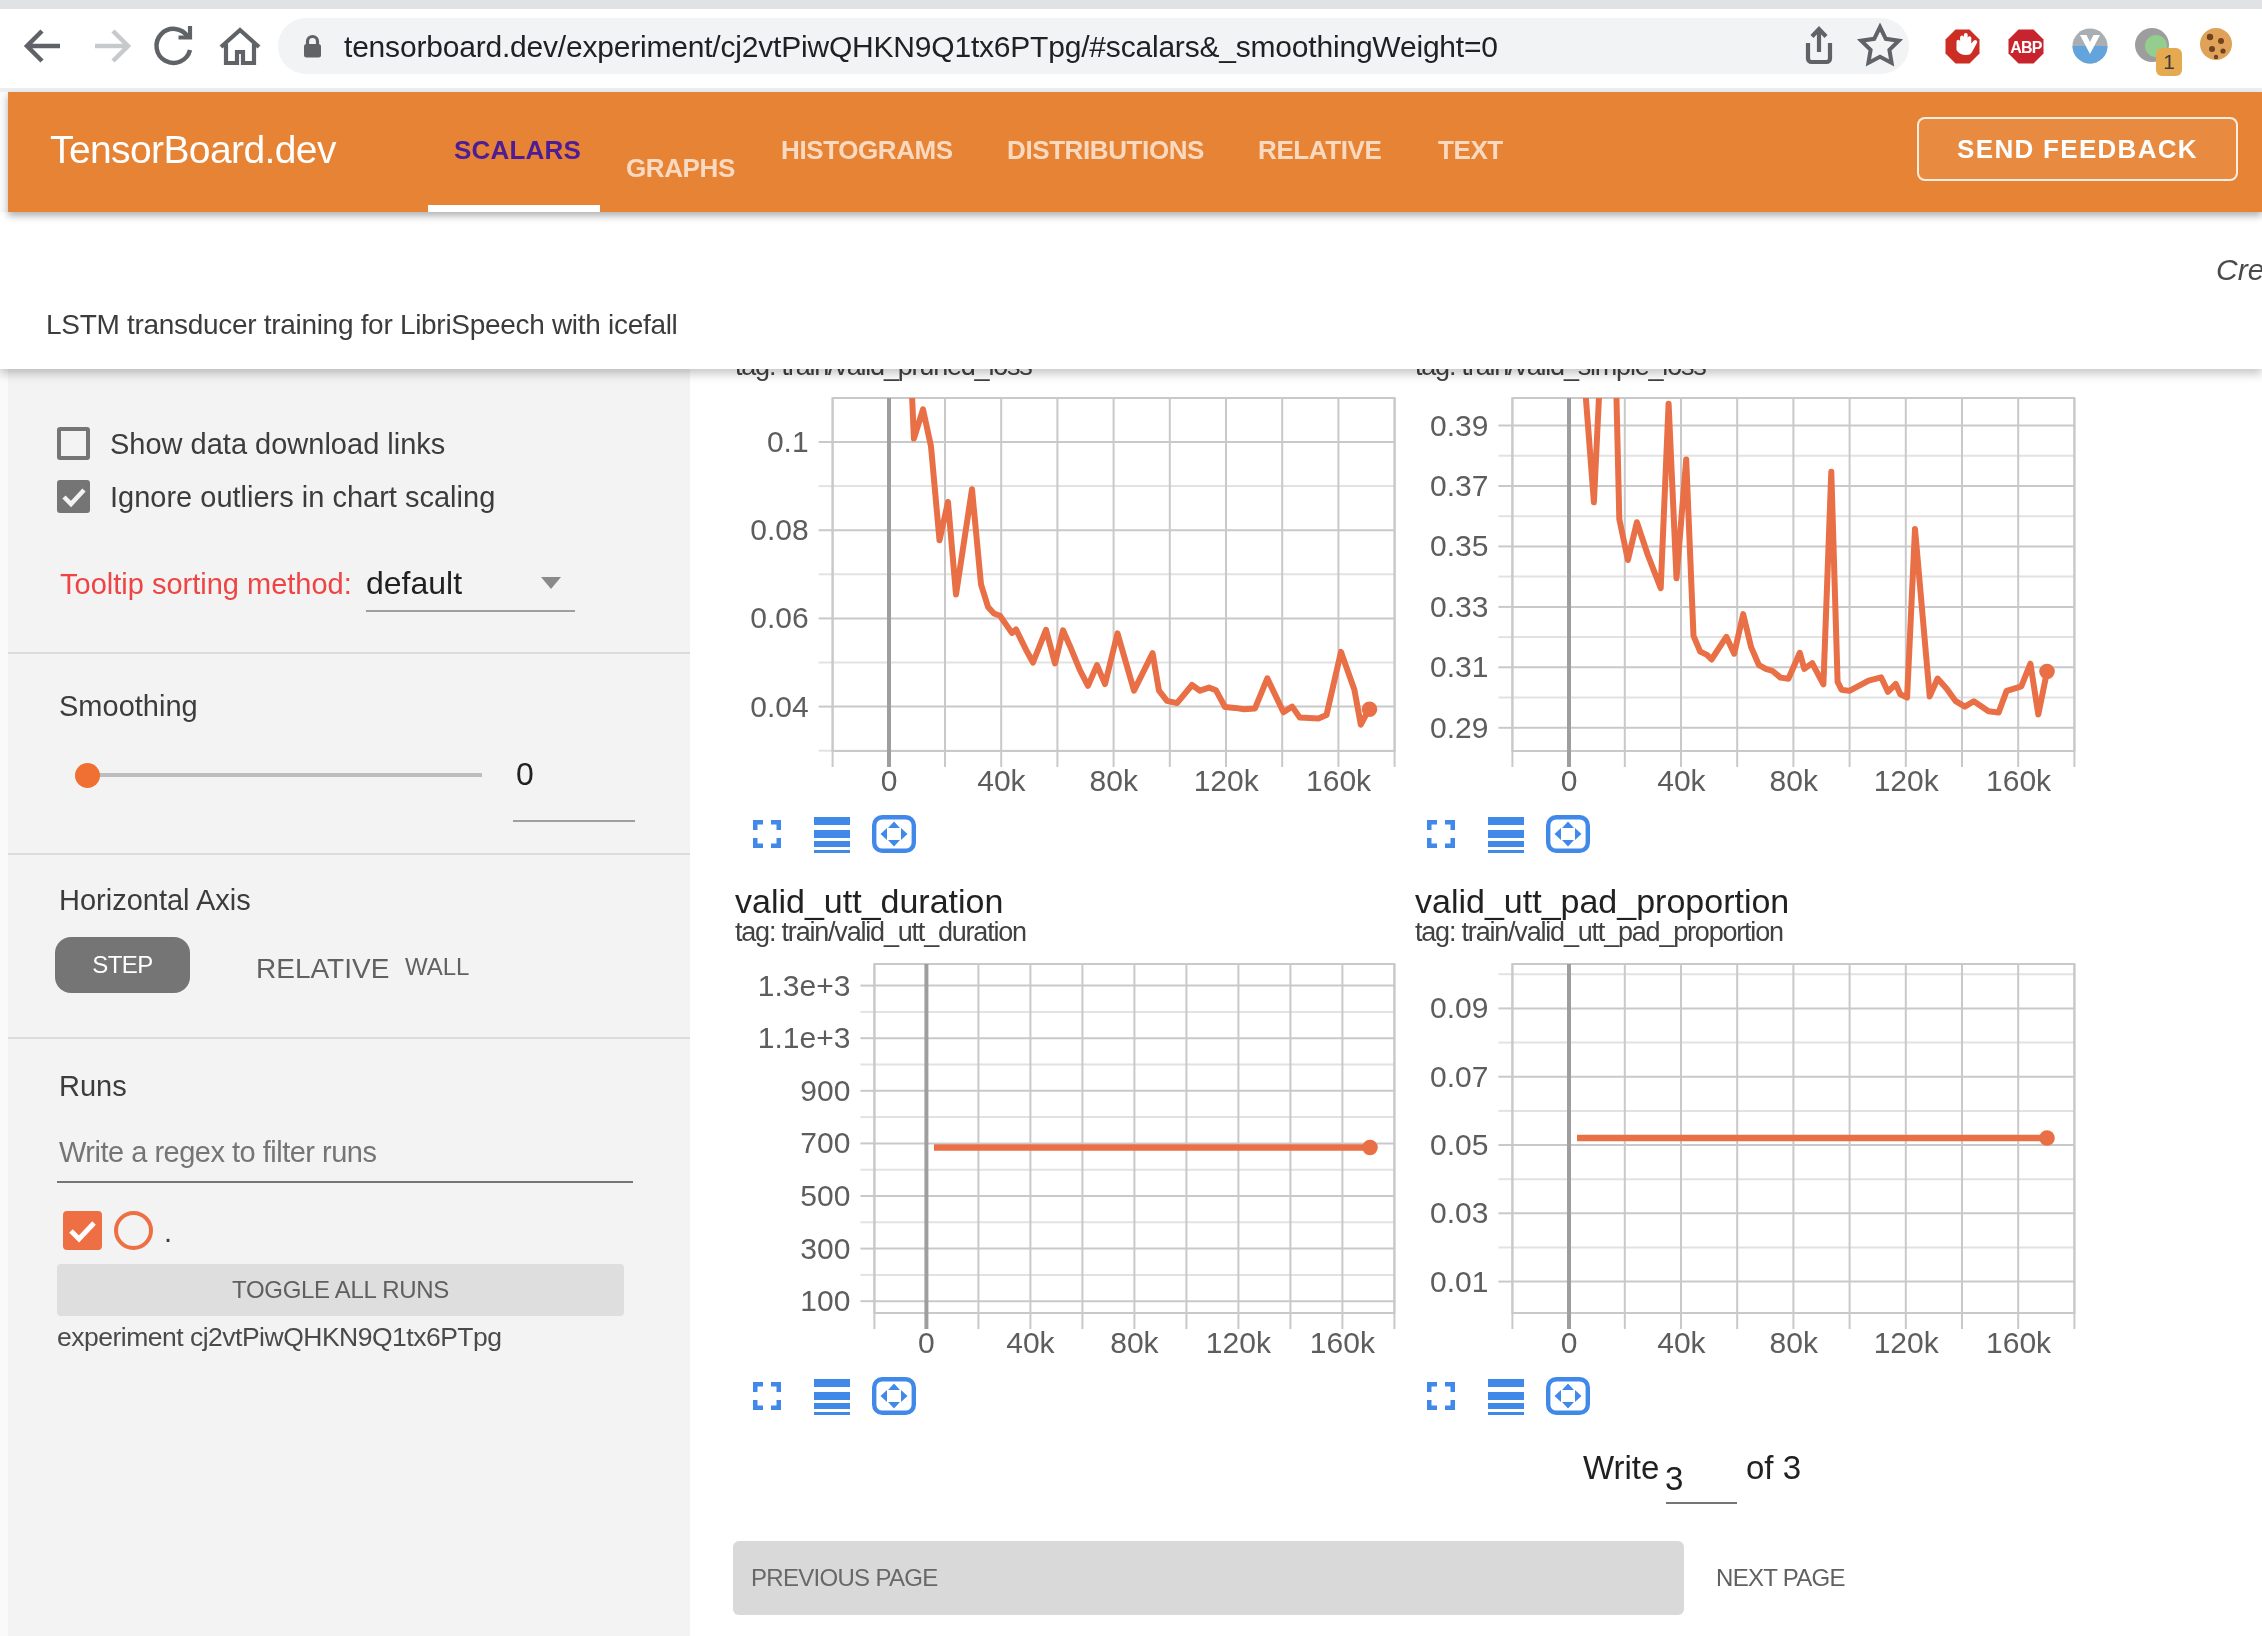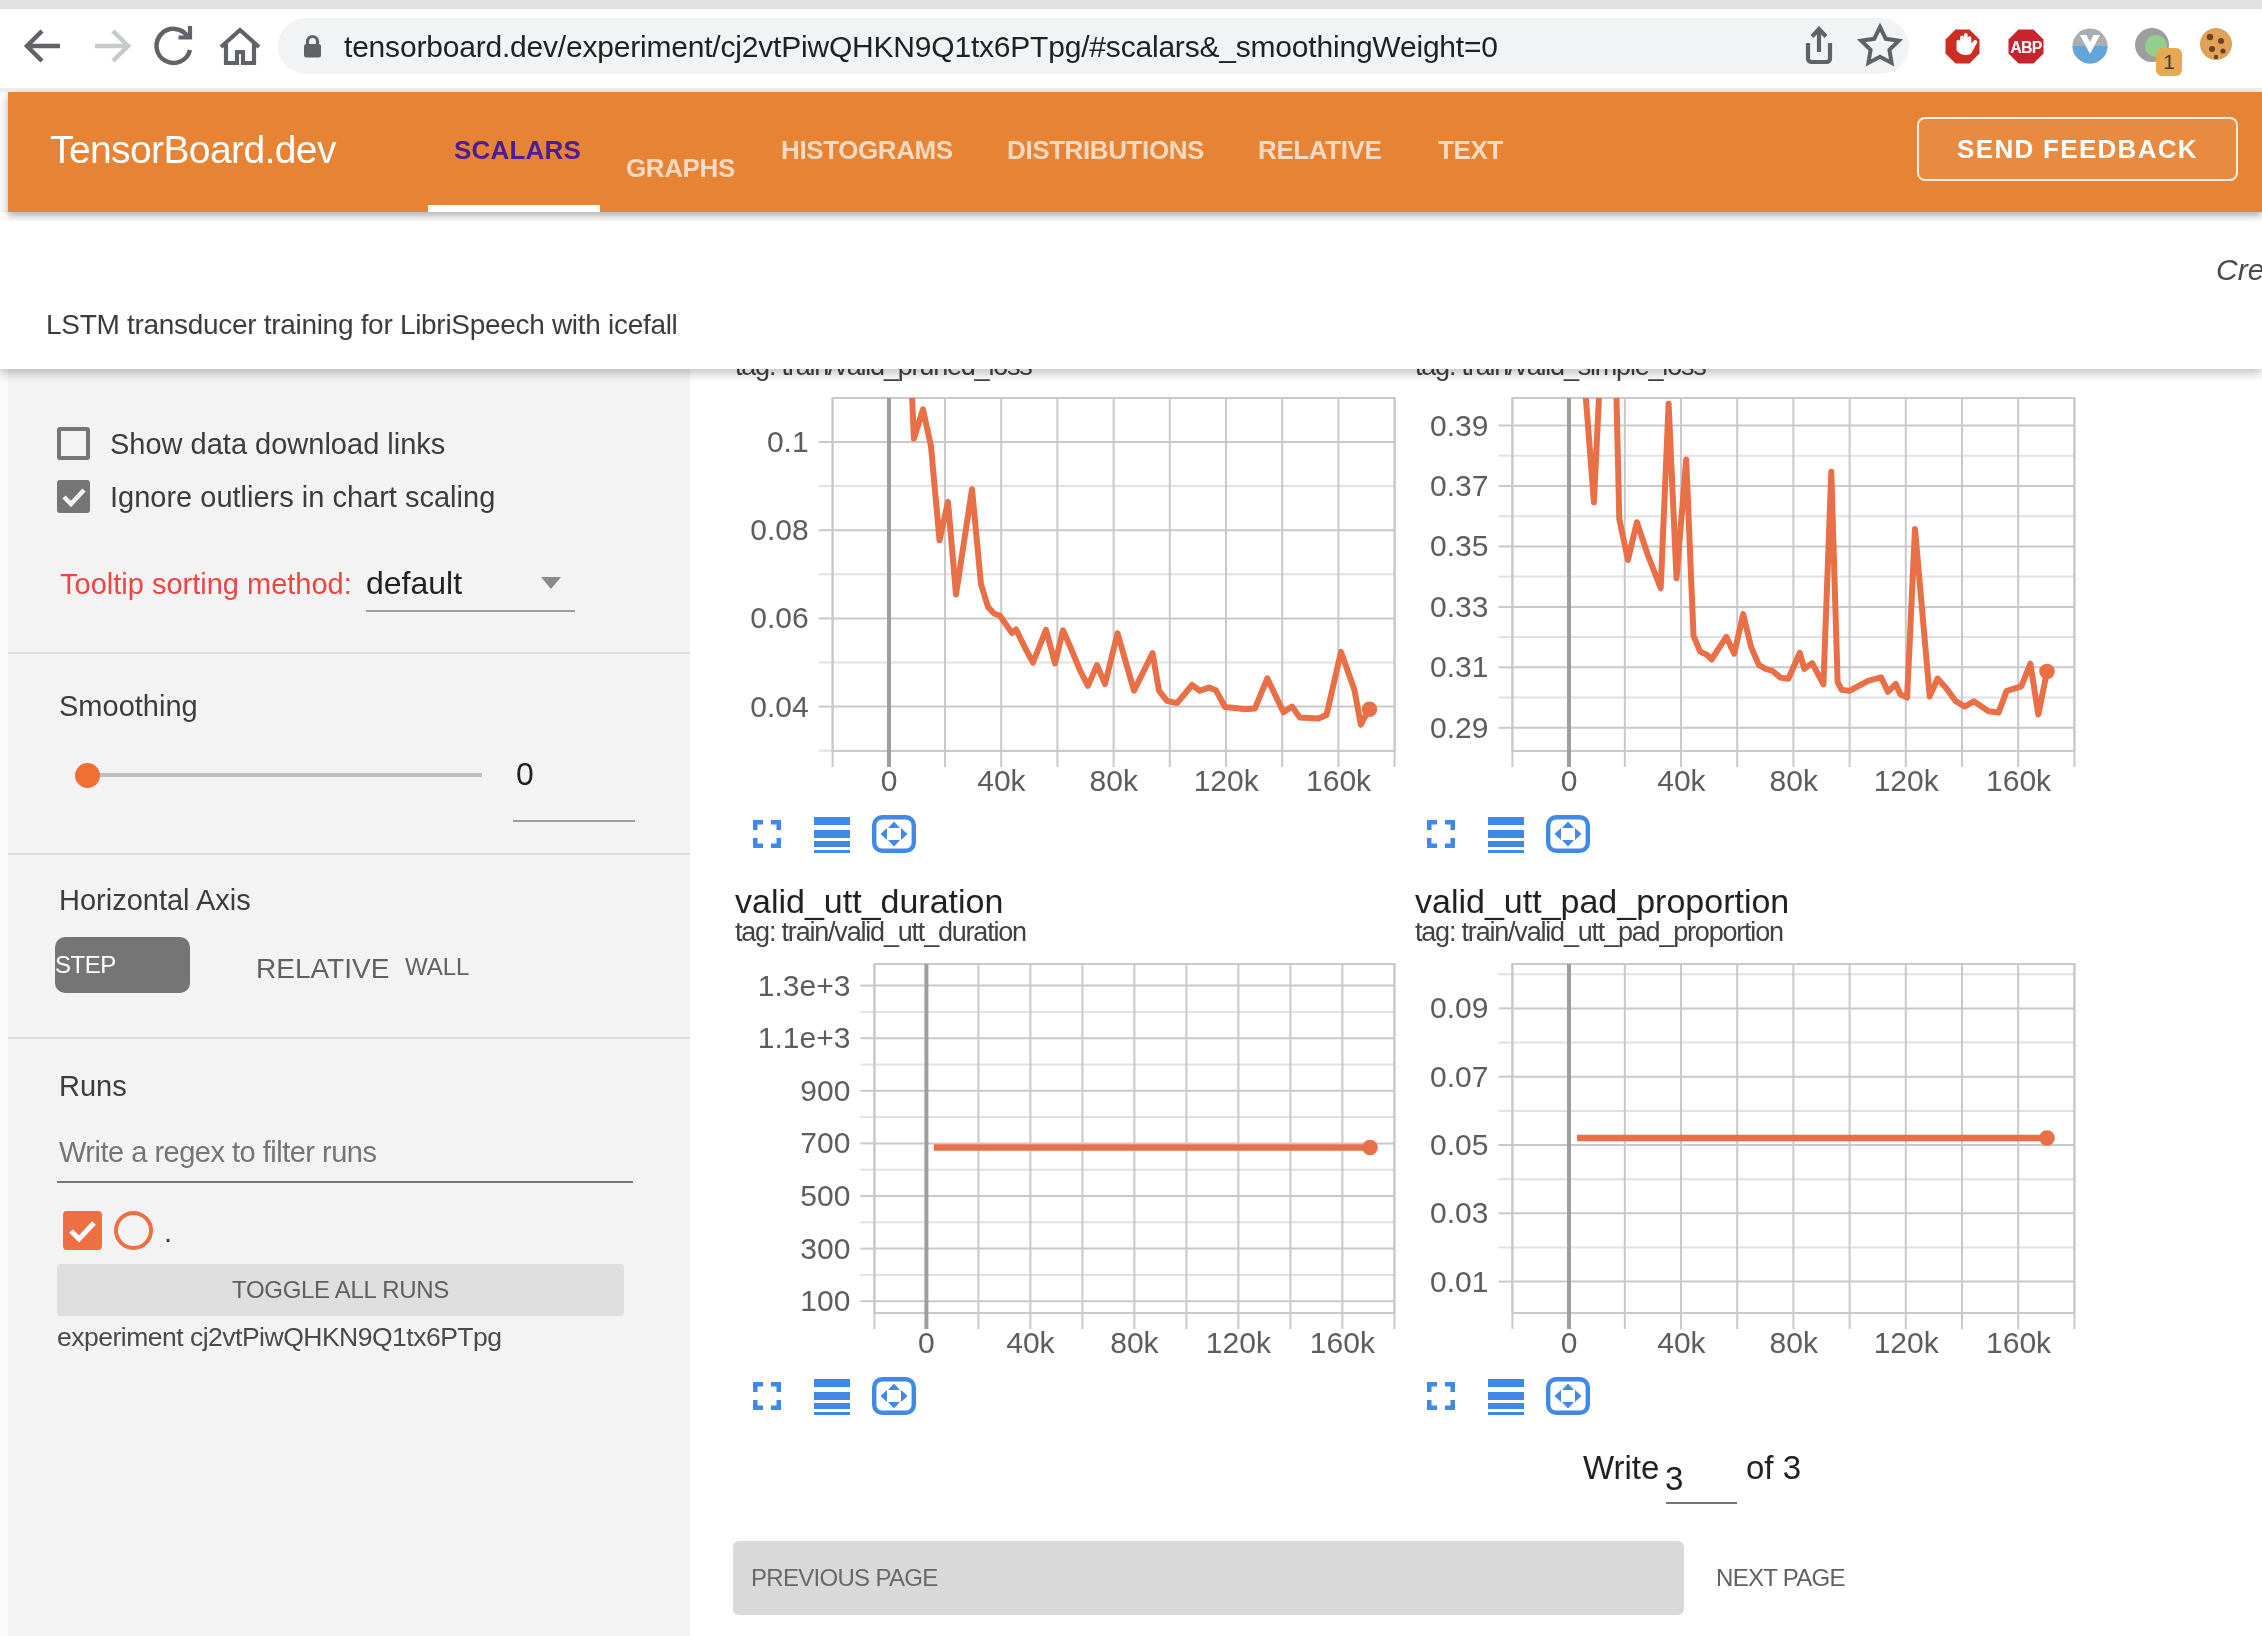--- a/index.html
+++ b/index.html
@@ -409,21 +409,21 @@
       </svg>
     <div class="abs" style="left:366px;top:610px;width:209px;height:2px;background:#9e9e9e;"></div>
     <div class="abs" style="left:8px;top:652px;width:682px;height:2px;background:#dcdcdc;"></div>
     <div class="abs" style="left:59px;top:690px;font-size:29px;color:#3c3c3c;">Smoothing</div>
     <div class="abs" style="left:87px;top:773px;width:395px;height:4px;background:#bdbdbd;"></div>
     <div class="abs" style="left:75px;top:763px;width:25px;height:25px;border-radius:50%;background:#ef7032;"></div>
     <div class="abs" style="left:516px;top:756px;font-size:32px;color:#212121;">0</div>
     <div class="abs" style="left:513px;top:820px;width:122px;height:2px;background:#9e9e9e;"></div>
     <div class="abs" style="left:8px;top:853px;width:682px;height:2px;background:#dcdcdc;"></div>
     <div class="abs" style="left:59px;top:884px;font-size:29px;color:#3c3c3c;">Horizontal Axis</div>
-    <div class="abs" style="left:55px;top:937px;width:135px;height:56px;background:#757575;border-radius:10px;color:#fff;font-size:24px;letter-spacing:-0.5px;line-height:56px;">STEP</div>
+    <div class="abs" style="left:55px;top:937px;width:135px;height:56px;background:#757575;border-radius:16px;color:#fff;font-size:24px;letter-spacing:-0.5px;text-align:center;line-height:56px;">STEP</div>
     <div class="abs" style="left:241px;top:953px;font-size:28px;color:#616161;margin-left:15px;">RELATIVE</div>
     <div class="abs" style="left:405px;top:953px;font-size:24px;color:#616161;">WALL</div>
     <div class="abs" style="left:8px;top:1037px;width:682px;height:2px;background:#dcdcdc;"></div>
     <div class="abs" style="left:59px;top:1070px;font-size:29px;color:#3c3c3c;">Runs</div>
     <div class="abs" style="left:59px;top:1136px;font-size:29px;color:#757575;letter-spacing:-0.5px;">Write a regex to filter runs</div>
     <div class="abs" style="left:57px;top:1181px;width:576px;height:2px;background:#757575;"></div>
     <div class="abs" style="left:63px;top:1211px;width:39px;height:39px;background:#ee6f43;border-radius:4px;"></div>
     <svg class="abs" style="left:63px;top:1211px;" width="39" height="39">
         <path d="M8,20 l8,8 l15,-16" stroke="#fff" stroke-width="5" fill="none"></path>
       </svg>

